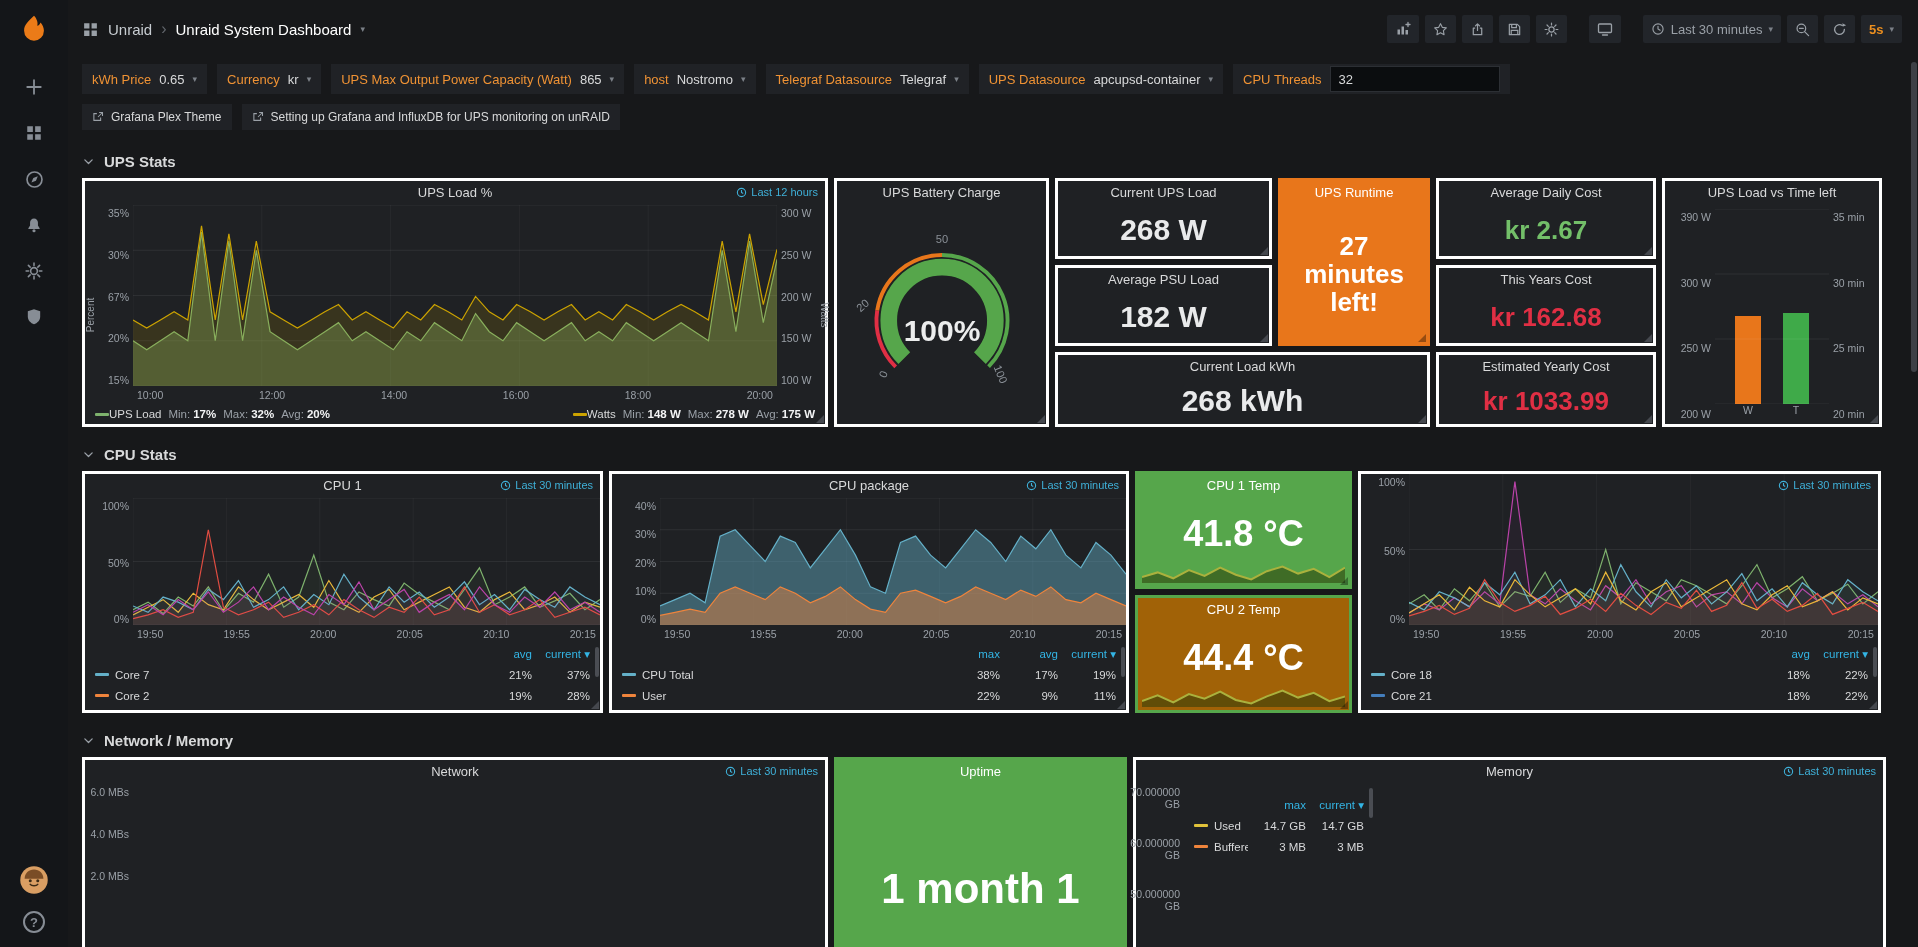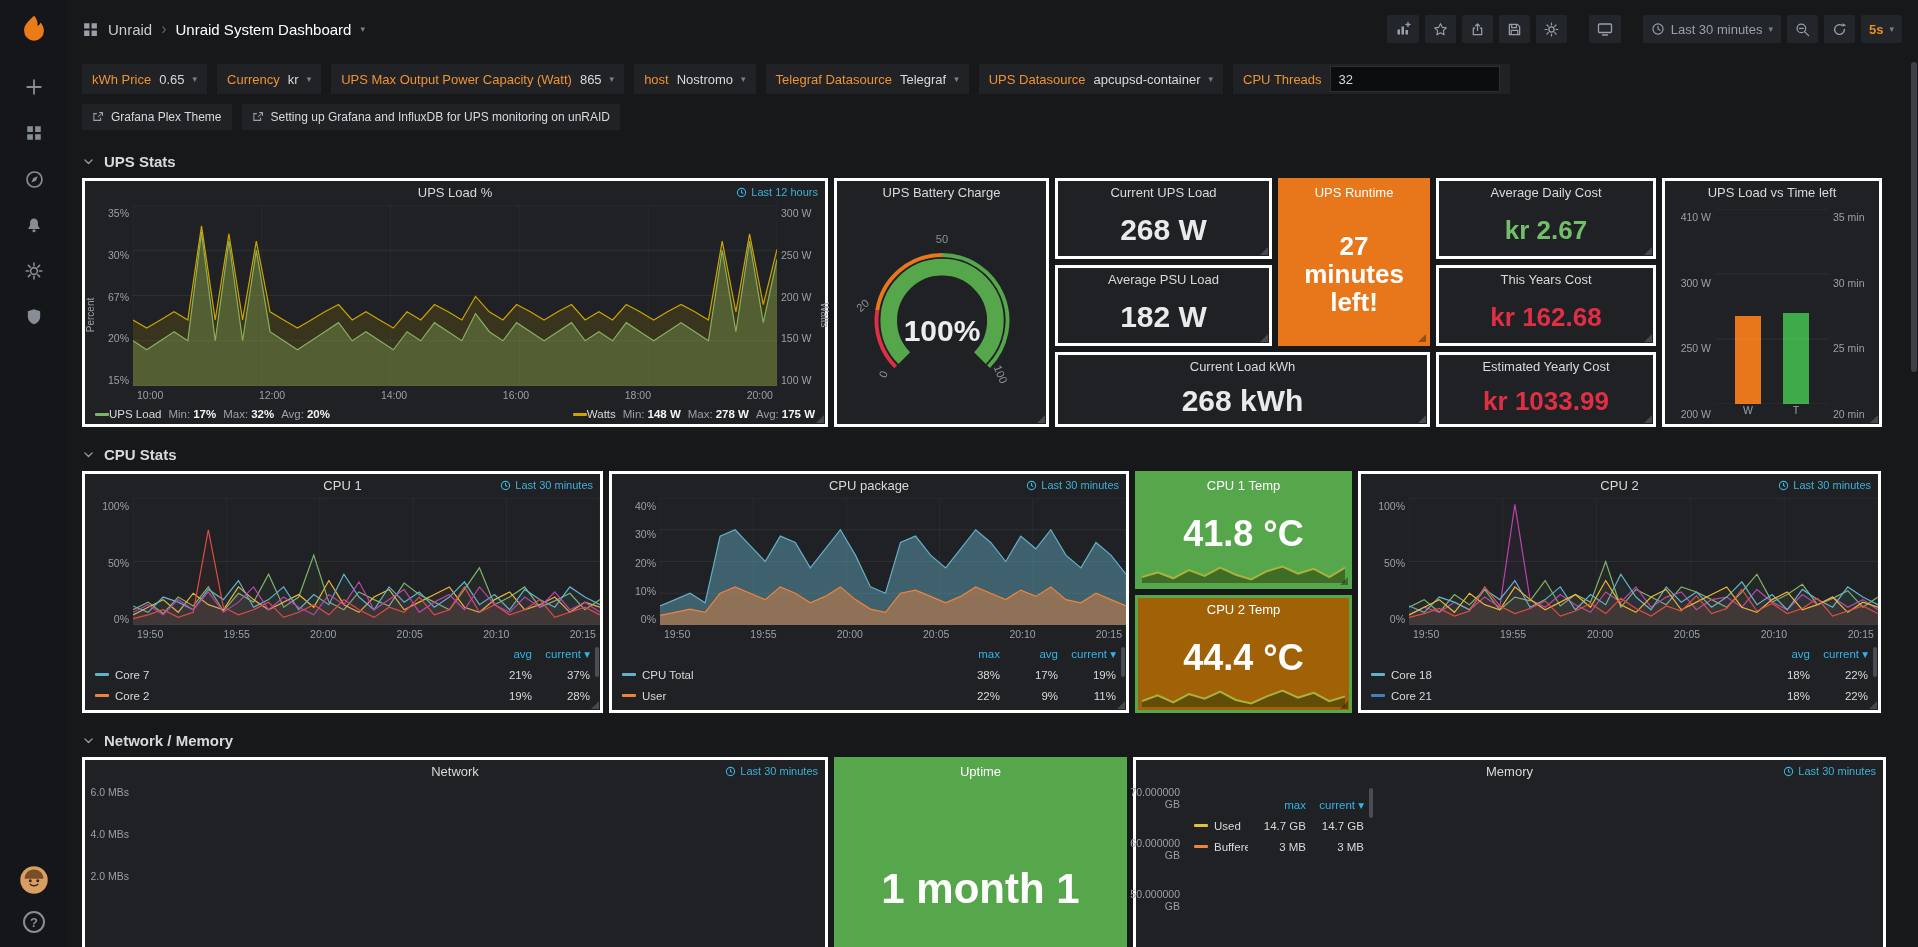--- a/index.html
+++ b/index.html
@@ -455,21 +455,21 @@
           <div class="p-title">Estimated Yearly Cost</div>
           <div class="stat-value sz-md" style="color: rgb(224, 47, 68);">kr 1033.99</div>
           <span class="resize"></span>
         </div>
 
         <div class="panel" style="grid-column:6;grid-row:1/4;">
           <div class="p-title">UPS Load vs Time left</div>
           <div class="p-body">
               <div class="bars-main">
                 <div class="ts-axis l" style="height: auto;">
-                  <span class="ts-tick">410 W</span>
+                  <span class="ts-tick">390 W</span>
                   <span class="ts-tick">300 W</span>
                   <span class="ts-tick">250 W</span>
                   <span class="ts-tick">200 W</span>
                 </div>
                 <div class="bars-center">
                   <div class="bars-area">
                     <svg viewBox="0 0 100 100" preserveAspectRatio="none" class="plot-svg" style="position: absolute; inset: 0px; width: 100%; height: 100%;">
                       <line x1="0" x2="100" y1="0" y2="0" class="grid"></line>
                       <line x1="0" x2="100" y1="33.33333333333333" y2="33.33333333333333" class="grid"></line>
                       <line x1="0" x2="100" y1="66.66666666666666" y2="66.66666666666666" class="grid"></line>
@@ -678,21 +678,20 @@
           <div class="spark">
               <svg viewBox="0 0 100 100" preserveAspectRatio="none">
                 <path d="M0.0,70.6L7.7,41.2L15.4,76.5L23.1,35.3L30.8,58.8L38.5,23.5L46.2,64.7L53.8,82.4L61.5,47.1L69.2,17.6L76.9,52.9L84.6,29.4L92.3,70.6L100.0,47.1L100,100L0,100Z" fill="rgba(45,60,10,0.55)"></path>
                 <path d="M0.0,70.6L7.7,41.2L15.4,76.5L23.1,35.3L30.8,58.8L38.5,23.5L46.2,64.7L53.8,82.4L61.5,47.1L69.2,17.6L76.9,52.9L84.6,29.4L92.3,70.6L100.0,47.1" fill="none" stroke="#aab13d" stroke-width="2" vector-effect="non-scaling-stroke"></path>
               </svg>
             </div>
           <span class="resize"></span>
         </div>
 
         <div class="panel" style="grid-column:4;grid-row:1/3;">
-          <div class="p-title">CPU 2</div>
           <span class="time-badge">
             <svg class="ic" width="11" height="11" viewBox="0 0 16 16">
                 <circle cx="8" cy="8" r="6" stroke="currentColor" stroke-width="1.6" fill="none"></circle>
                 <path d="M8 4.5V8l2.5 1.5" stroke="currentColor" stroke-width="1.6" fill="none"></path>
               </svg>
             <span>Last 30 minutes</span>
           </span>
           <div class="p-body">
               <div class="ts-main">
                 <div class="ts-axis l pb">

